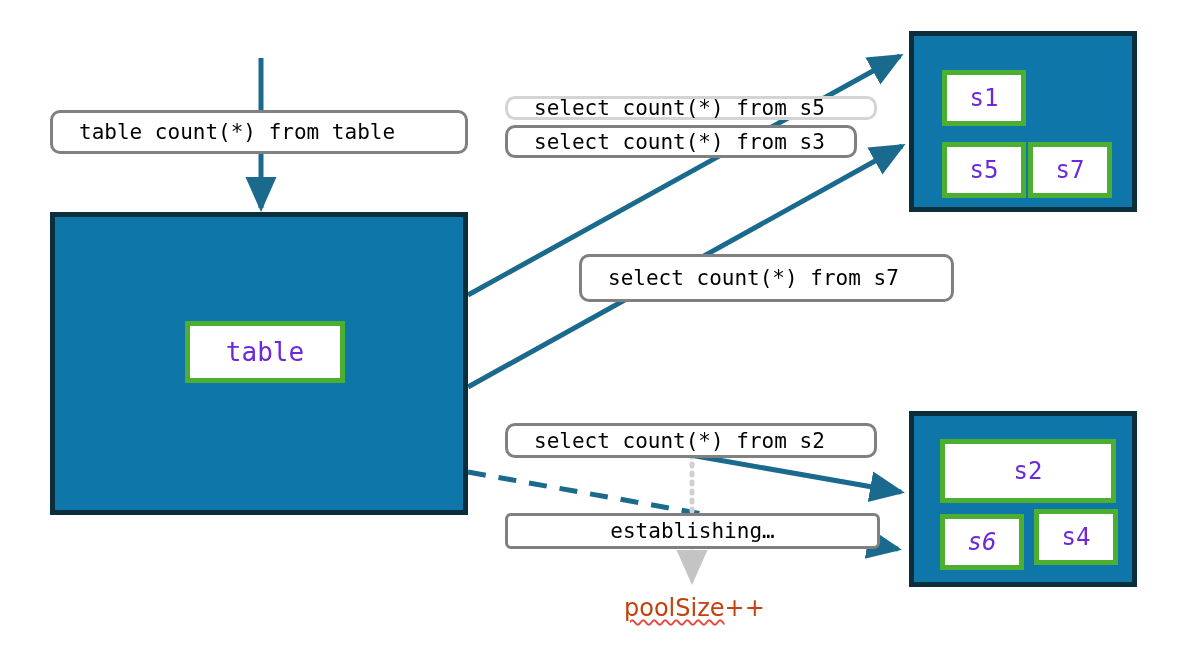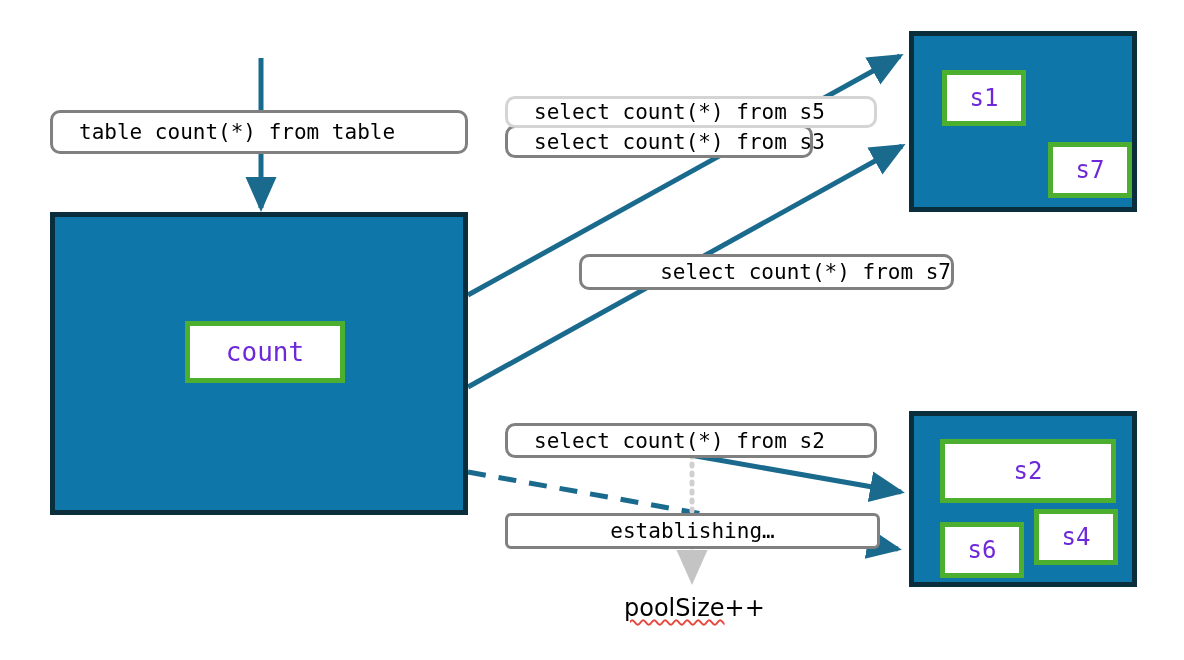--- a/index.html
+++ b/index.html
@@ -78,23 +78,23 @@
     font-size: 24px;
   }
   .cell-wide {
     width: 176px;
     height: 64px;
     font-size: 24px;
   }
   .p1 { left: 28px; top: 34px; }
   .p2 { left: 122px; top: 34px; }
   .p3 { left: 28px; top: 106px; }
-  .p4 { left: 134px; top: 106px; }
+  .p4 { left: 114px; top: 106px; }
   .q1 { left: 26px; top: 23px; }
-  .q2 { left: 26px; top: 106px; }
+  .q2 { left: 26px; top: 98px; font-style: italic; }
   .q3 { left: 120px; top: 93px; }
 
   
   .label {
     position: absolute;
     background: #ffffff;
     border: 3px solid #808080;
     border-radius: 10px;
     box-sizing: border-box;
     display: flex;
@@ -103,32 +103,32 @@
     font-family: "DejaVu Sans Mono", "Liberation Mono", monospace;
     font-size: 21px;
     white-space: nowrap;
     z-index: 4;
   }
   .label.light { border-color: #D4D4D4; z-index: 5; }
   .label.center { justify-content: center; border-radius: 6px; }
   .label.padleft { padding-left: 26px; }
 
   .lbl-table      { left: 50px;  top: 110px; width: 418px; height: 44px; }
-  .lbl-s5         { left: 505px; top: 96px;  width: 372px; height: 32px; }
-  .lbl-s3         { left: 505px; top: 125px; width: 308px; height: 33px; }
-  .lbl-s7         { left: 579px; top: 254px; width: 375px; height: 36px; justify-content: flex-end; }
+  .lbl-s5         { left: 505px; top: 96px;  width: 372px; height: 24px; }
+  .lbl-s3         { left: 505px; top: 125px; width: 352px; height: 33px; }
+  .lbl-s7         { left: 579px; top: 254px; width: 375px; height: 48px; }
   .lbl-s2         { left: 505px; top: 423px; width: 372px; height: 35px; }
   .lbl-est        { left: 505px; top: 513px; width: 375px; height: 36px; }
 
   
   .note {
     position: absolute;
     font-family: "DejaVu Sans", "Liberation Sans", sans-serif;
     font-size: 24px;
-    color: #000000;
+    color: #c2410c;
     white-space: nowrap;
     z-index: 4;
   }
   .note .spell {
     text-decoration: underline wavy #E8453C;
     text-underline-offset: 3px;
     text-decoration-thickness: 2px;
   }
   .note-pool { left: 624px; top: 594px; }
 </style>
@@ -155,28 +155,31 @@
 
     <line x1="690" y1="455" x2="901" y2="492" stroke="#1A6A8E" stroke-width="5" marker-end="url(#ah)"></line>
 
     <line x1="468" y1="472" x2="898" y2="549" stroke="#1A6A8E" stroke-width="5" stroke-dasharray="18 13" marker-end="url(#ah)"></line>
 
     <line x1="692" y1="455" x2="692" y2="578" stroke="#D0D0D0" stroke-width="5" stroke-dasharray="2 7" stroke-linecap="round" marker-end="url(#ah-gray)"></line>
   </svg>
 
   <div class="pool main-pool">
     <div class="cell cell-table">
-      <span>count</span>
+      <span>table</span>
     </div>
   </div>
 
   <div class="pool srv-pool-top">
     <div class="cell cell-sq p1">
       <span>s1</span>
     </div>
+    <div class="cell cell-sq p3">
+      <span>s5</span>
+    </div>
     <div class="cell cell-sq p4">
       <span>s7</span>
     </div>
   </div>
 
   <div class="pool srv-pool-bottom">
     <div class="cell cell-wide q1">
       <span>s2</span>
     </div>
     <div class="cell cell-sq q2">

